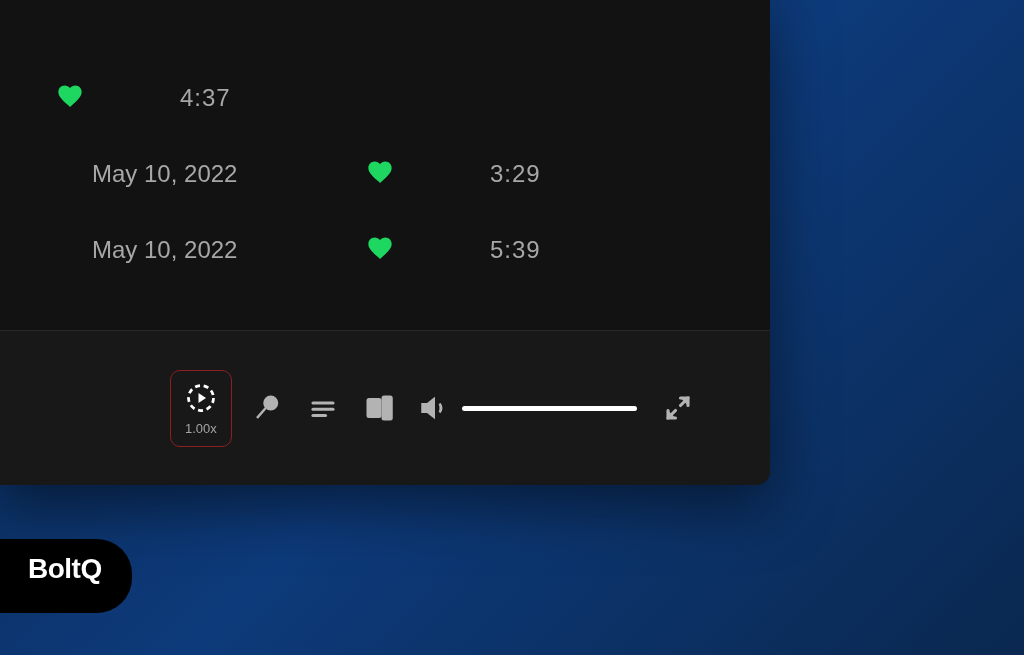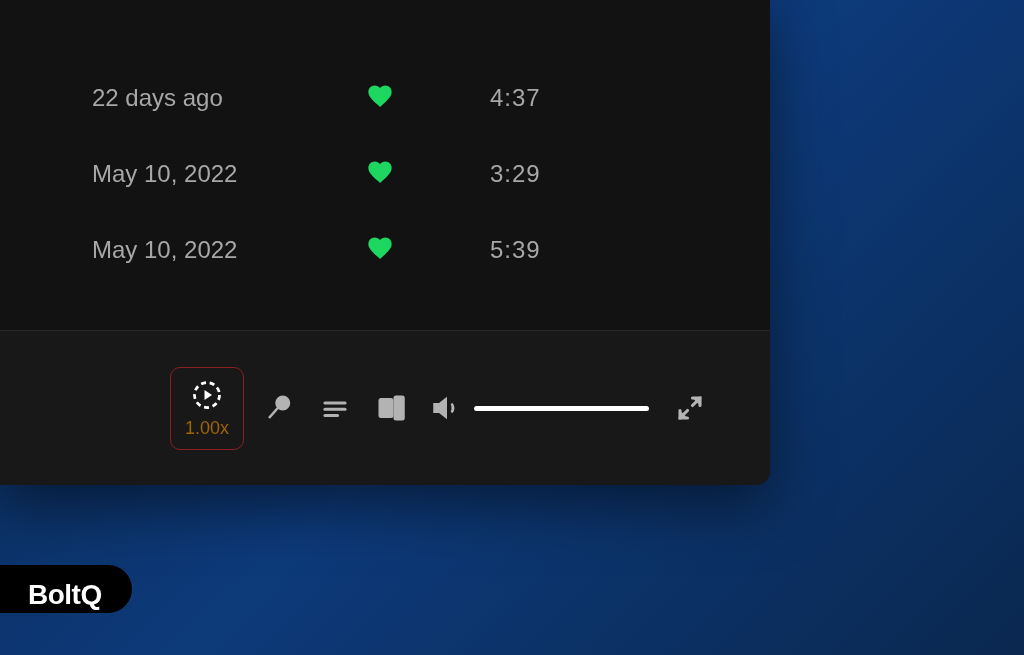--- a/index.html
+++ b/index.html
@@ -96,22 +96,22 @@
       height: 30px;
       position: relative;
     }
     
     .speed-icon svg {
       width: 100%;
       height: 100%;
     }
     
     .speed-label {
-      color: #a16207;
-      font-size: 18px;
+      color: #a3a3a3;
+      font-size: 13px;
       font-weight: 400;
     }
     
     .control-icons {
       display: flex;
       align-items: center;
       gap: 26px;
       margin-left: 20px;
     }
     
@@ -148,39 +148,38 @@
     .fullscreen-btn {
       margin-left: 26px;
     }
     
     .brand-badge {
       position: absolute;
       bottom: 42px;
       left: 0;
       background: #000000;
       color: #ffffff;
-      padding: 14px 30px 2px 28px;
+      padding: 14px 30px 28px 28px;
       border-radius: 0 35px 35px 0;
       font-size: 28px;
       font-weight: 800;
       letter-spacing: -0.5px;
       display: flex;
       align-items: center;
       font-family: Arial, sans-serif;
     }
   </style>
 </head>
 <body>
 
 <div class="app-window">
 
   <div class="track-list">
 
     <div class="track-row">
-      <div class="track-date">22 days ago</div>
       <div class="heart-col">
         <span class="heart-icon">
           <svg viewBox="0 0 24 24">
               <path d="M12 21.35l-1.45-1.32C5.4 15.36 2 12.28 2 8.5 2 5.42 4.42 3 7.5 3c1.74 0 3.41.81 4.5 2.09C13.09 3.81 14.76 3 16.5 3 19.58 3 22 5.42 22 8.5c0 3.78-3.4 6.86-8.55 11.54L12 21.35z"></path>
             </svg>
         </span>
       </div>
       <div class="track-duration">4:37</div>
     </div>
 

